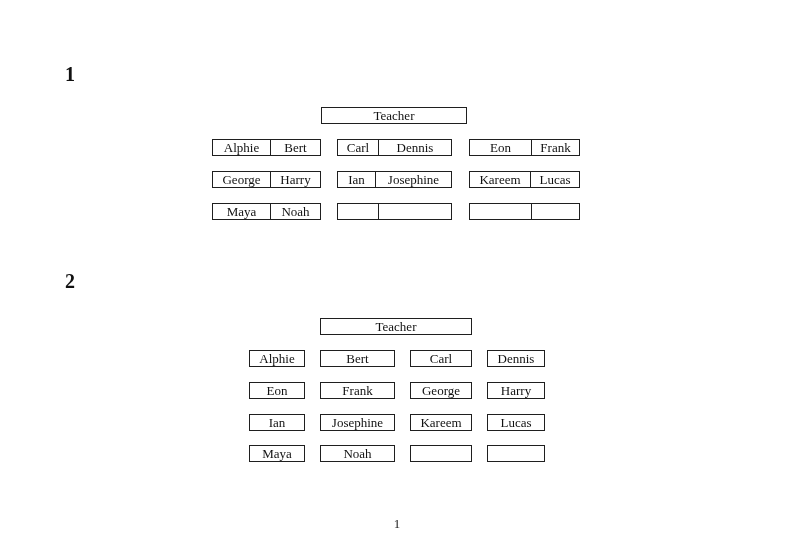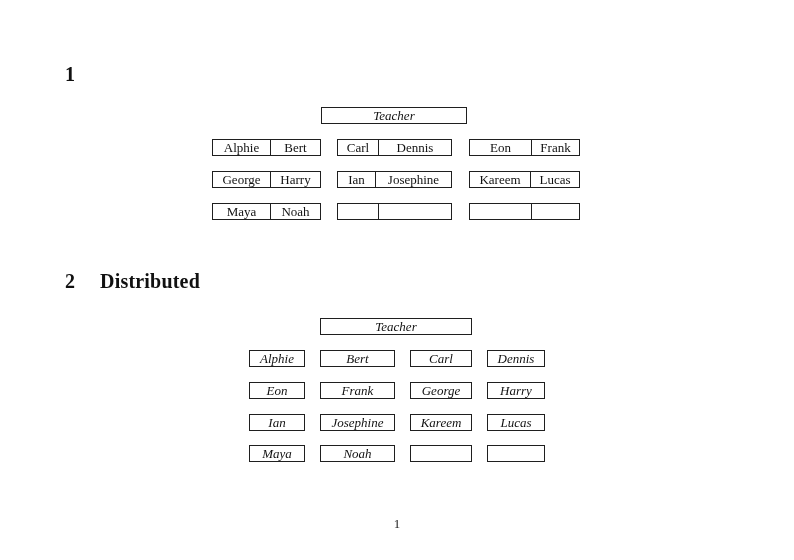--- a/index.html
+++ b/index.html
@@ -28,21 +28,21 @@
   .heading-2 { top: 270px; }
   .box {
     position: absolute;
     border: 1px solid #1f1f1f;
     background: #ffffff;
     display: flex;
     align-items: center;
     font-size: 13px;
     line-height: 1;
   }
-  .teacher-box, .single-box { justify-content: center; font-style: italic; }
+  .teacher-box, .single-box { justify-content: center; }
   .desk { padding: 0; }
   .desk .seat {
     height: 100%;
     display: flex;
     align-items: center;
     justify-content: center;
     overflow: hidden;
     white-space: nowrap;
   }
   .desk .seat-left { border-right: 1px solid #1f1f1f; }
@@ -104,21 +104,20 @@
       <span class="seat seat-right"></span>
     </div>
     <div class="box desk" style="left:469px;top:203px;width:111px;height:17px">
       <span class="seat seat-left" style="width:62px"></span>
       <span class="seat seat-right"></span>
     </div>
   </div>
 
   <div class="section-heading heading-2">
     <span class="sec-num">2</span>
-    <span class="sec-title">Distributed</span>
   </div>
 
   <div>
     <div class="box teacher-box" style="left:320px;top:318px;width:152px;height:17px">Teacher</div>
 
     <div class="box single-box" style="left:249px;top:350px;width:56px;height:17px">Alphie</div>
     <div class="box single-box" style="left:320px;top:350px;width:75px;height:17px">Bert</div>
     <div class="box single-box" style="left:410px;top:350px;width:62px;height:17px">Carl</div>
     <div class="box single-box" style="left:487px;top:350px;width:58px;height:17px">Dennis</div>
 

